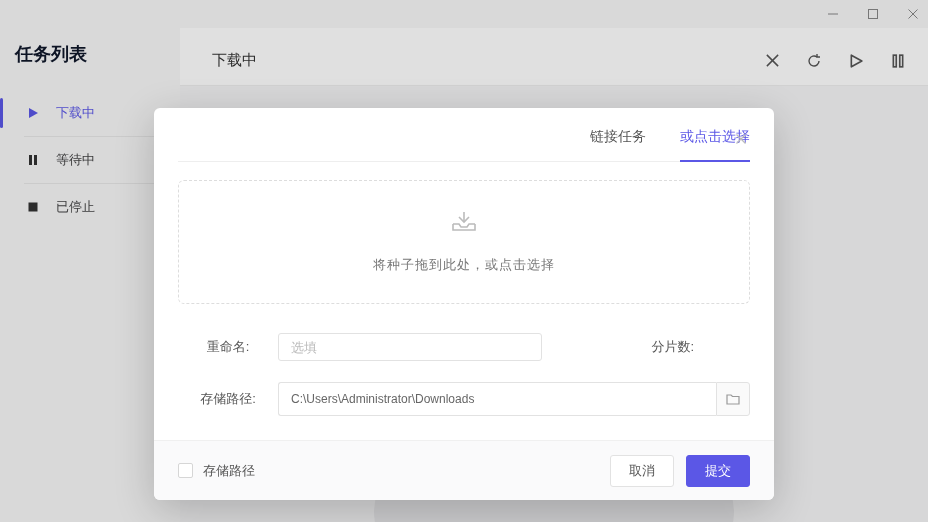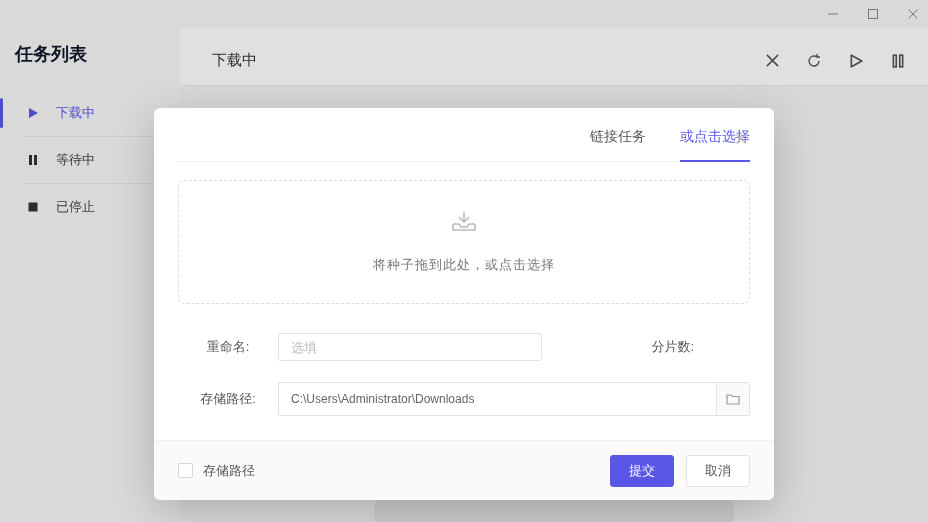--- a/index.html
+++ b/index.html
@@ -218,20 +218,20 @@
           </div>
         </div>
       </div>
 
       <div class="dialog-footer">
         <div class="adv-wrap">
           <div class="checkbox"></div>
           <span>存储路径</span>
         </div>
         <div class="footer-btns">
+          <div class="btn btn-cancel">取消</div>
           <div class="btn btn-submit">提交</div>
-          <div class="btn btn-cancel">取消</div>
         </div>
       </div>
     </div>
   </div>
 
 </div>
 
 </body></html>

